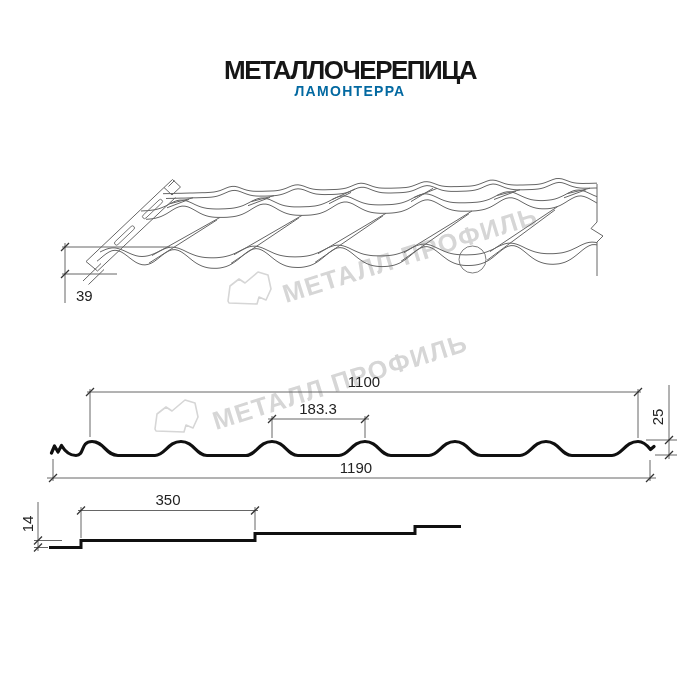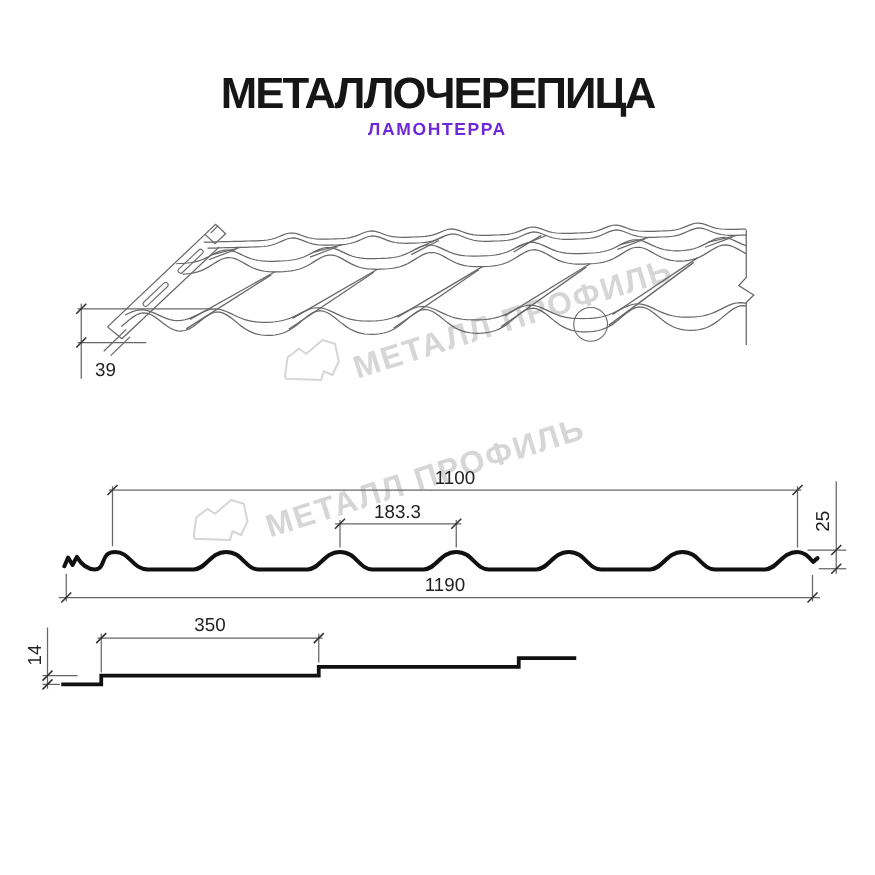--- a/index.html
+++ b/index.html
@@ -1,19 +1,19 @@
 <!DOCTYPE html>
 <html><head>
 <meta charset="utf-8">
 <style>
   html,body{margin:0;padding:0;background:#fff;width:700px;height:700px;overflow:hidden;}
   .page{position:relative;width:700px;height:700px;background:#fff;font-family:"Liberation Sans",sans-serif;}
   .hdr{position:absolute;left:0;top:0;width:700px;text-align:center;}
-  .title{position:absolute;top:55px;width:100%;font-weight:bold;font-size:35px;letter-spacing:-1.5px;color:#161616;}
-  .subtitle{position:absolute;top:95px;width:100%;font-weight:600;font-size:14px;letter-spacing:1.3px;color:#6d28d9;}
+  .title{position:absolute;top:55px;width:100%;font-weight:bold;font-size:26px;letter-spacing:-1.5px;color:#161616;}
+  .subtitle{position:absolute;top:83px;width:100%;font-weight:600;font-size:14px;letter-spacing:1.3px;color:#0369a1;}
   svg{position:absolute;left:0;top:0;}
   .thin{stroke:#666;stroke-width:1;fill:none;}
   .thin2{stroke:#6e6e6e;stroke-width:0.9;fill:none;}
   .thick{stroke:#101010;stroke-width:3.2;fill:none;stroke-linejoin:round;stroke-linecap:round;}
   .steps{stroke:#101010;stroke-width:3;fill:none;stroke-linejoin:miter;}
   .dim{stroke:#666;stroke-width:1;fill:none;}
   .tick{stroke:#333;stroke-width:1.3;fill:none;}
   .dimtext{font-family:"Liberation Sans",sans-serif;font-size:15px;fill:#222;}
   .wm{stroke:#d6d6d6;stroke-width:1.6;fill:none;stroke-linejoin:round;}
   .wmtext{font-family:"Liberation Sans",sans-serif;font-weight:bold;font-size:25.5px;letter-spacing:1.5px;fill:#d6d6d6;}

